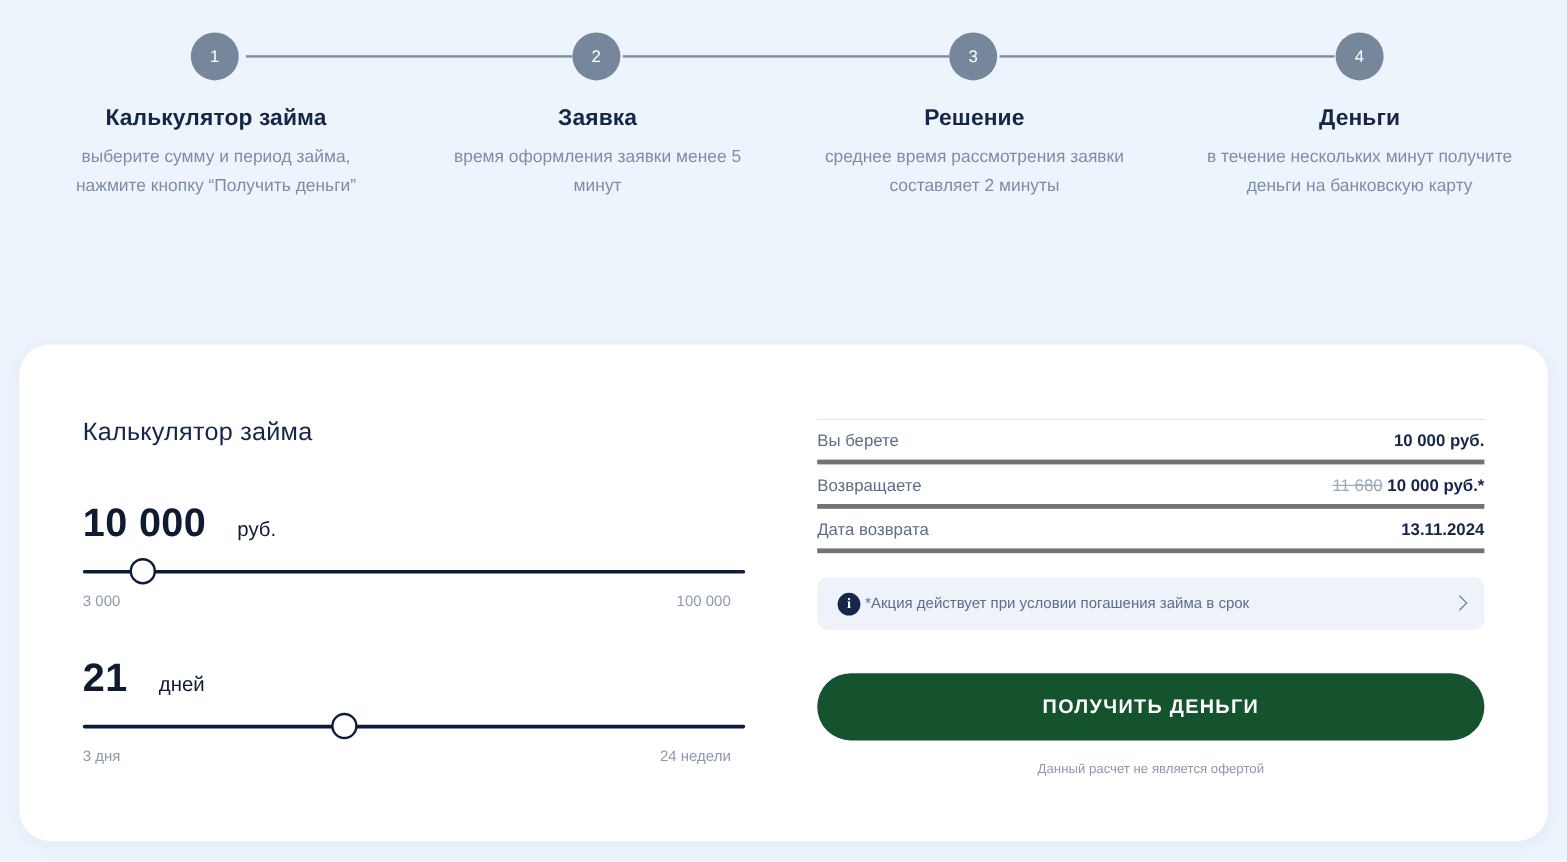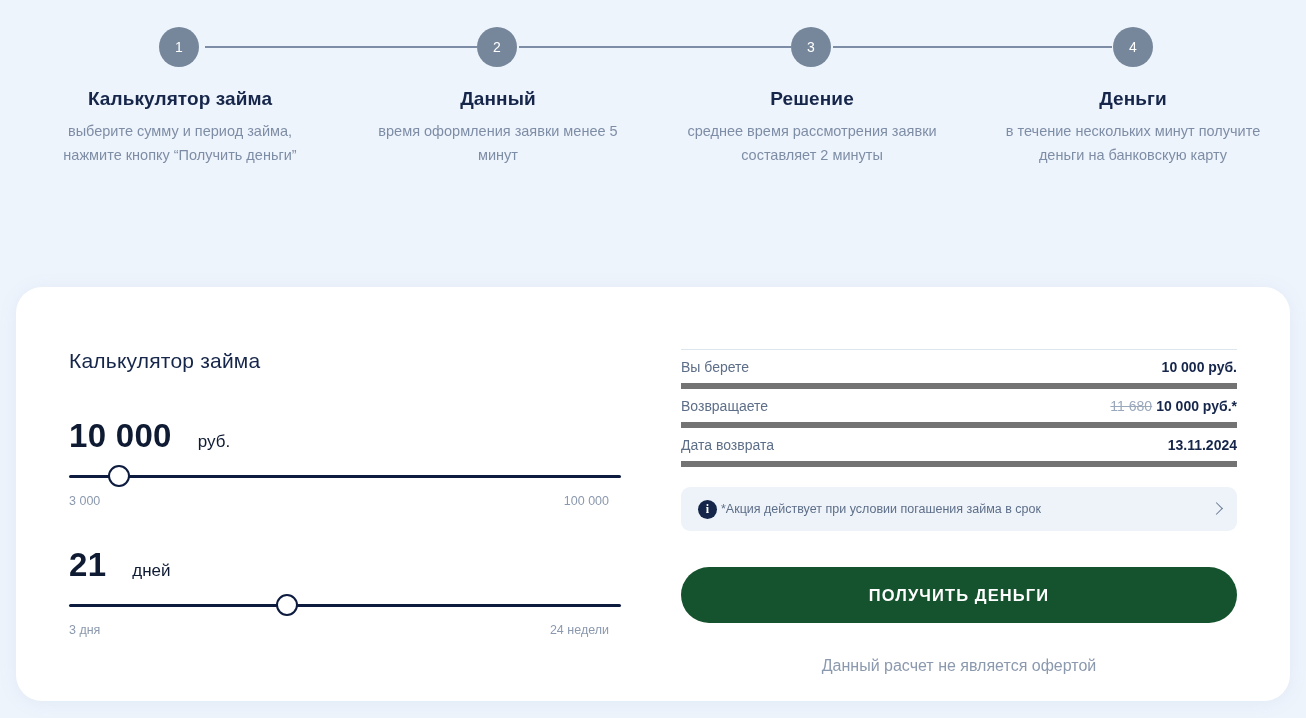--- a/index.html
+++ b/index.html
@@ -185,21 +185,21 @@
   }
   .summary {
     width: 556px;
     border-top: 1px solid #dde5ef;
   }
   .summary-row {
     display: flex;
     align-items: center;
     justify-content: space-between;
     height: 33px;
-    border-bottom: 6px solid #737373;
+    border-bottom: 4px solid #737373;
   }
   .summary-label {
     font-size: 14px;
     color: #5d6e88;
   }
   .summary-value {
     font-size: 14px;
     font-weight: 700;
     color: #16264a;
     text-align: right;
@@ -269,24 +269,24 @@
     background: #14532d;
     color: #ffffff;
     font-family: "Liberation Sans", sans-serif;
     font-size: 16.5px;
     font-weight: 700;
     letter-spacing: 1.1px;
     cursor: pointer;
     display: block;
   }
   .cta-note {
-    margin-top: 34px;
+    margin-top: 18px;
     width: 556px;
     text-align: center;
-    font-size: 16px;
+    font-size: 11px;
     color: #8b99ae;
   }
 </style>
 </head>
 <body>
 
 <div class="steps">
   <div class="steps-track">
     <div class="step-line l1"></div>
     <div class="step-line l2"></div>
@@ -304,21 +304,21 @@
     <div class="step-circle c4">
       <span>4</span>
     </div>
   </div>
 
   <div class="step-text t1">
     <p class="step-title">Калькулятор займа</p>
     <p class="step-desc">выберите сумму и период займа, нажмите кнопку “Получить деньги”</p>
   </div>
   <div class="step-text t2">
-    <p class="step-title">Данный</p>
+    <p class="step-title">Заявка</p>
     <p class="step-desc">время оформления заявки менее 5 минут</p>
   </div>
   <div class="step-text t3">
     <p class="step-title">Решение</p>
     <p class="step-desc">среднее время рассмотрения заявки составляет 2 минуты</p>
   </div>
   <div class="step-text t4">
     <p class="step-title">Деньги</p>
     <p class="step-desc">в течение нескольких минут получите деньги на банковскую карту</p>
   </div>

